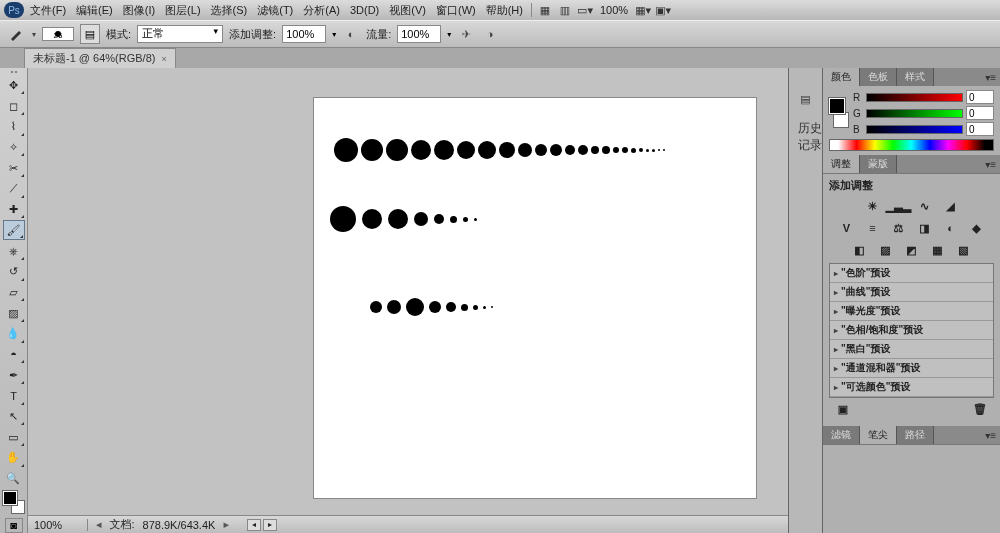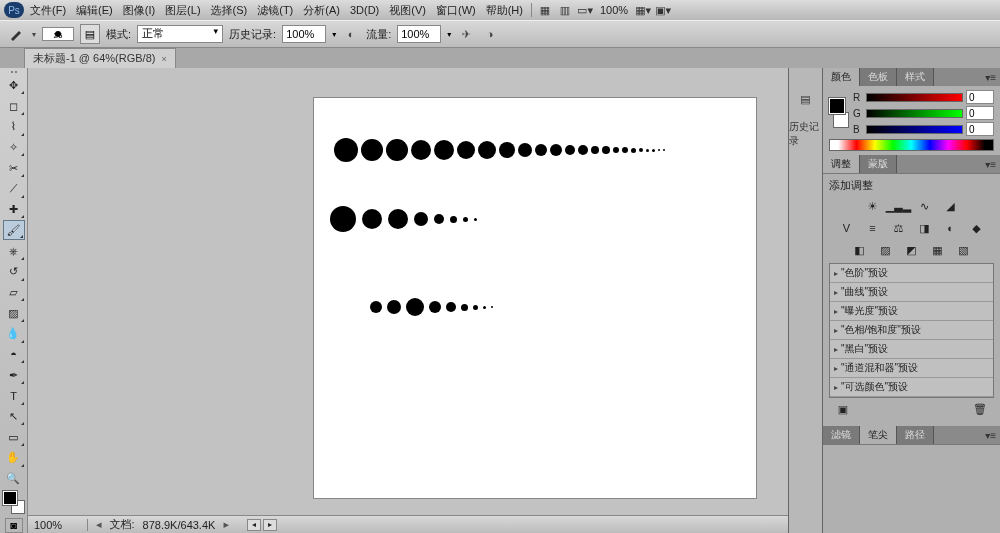--- a/index.html
+++ b/index.html
@@ -56,21 +56,21 @@
 
 .canvas-area { flex: 1; background: #c2c2c2; position: relative; overflow: hidden; display:flex;flex-direction:column; }
 .canvas-stage { flex:1; position:relative; }
 .canvas { position: absolute; left: 286px; top: 30px; width: 442px; height: 400px; background: #fff; box-shadow: 0 0 0 1px #888; }
 .dot-row { position: absolute; display: flex; align-items: center; }
 .dot { background: #000; border-radius: 50%; }
 
 
 .right-strip { width: 34px; background: #b8b8b8; border-left: 1px solid #666; display: flex; flex-direction: column; align-items: center; padding-top: 20px; gap: 10px; }
 .right-strip .strip-icon { width: 26px; height: 22px; display: flex; align-items: center; justify-content: center; color: #333; }
-.right-strip .strip-label { font-size: 10px; color: #333; writing-mode: horizontal-tb; }
+.right-strip .strip-label { font-size: 12px; color: #333; writing-mode: horizontal-tb; text-align: right; }
 
 .panels { width: 178px; background: #b0b0b0; border-left: 1px solid #666; display: flex; flex-direction: column; }
 .panel-tabs { height: 18px; background: #8a8a8a; display: flex; align-items: center; }
 .panel-tab { padding: 2px 8px; font-size: 10px; color: #ddd; background: #7a7a7a; border-right: 1px solid #555; }
 .panel-tab.active { background: #b0b0b0; color: #222; }
 .panel-menu { margin-left: auto; padding: 0 4px; color: #333; font-size: 10px; }
 
 
 .color-panel { padding: 4px 6px; background: #b0b0b0; }
 .color-row { display: flex; align-items: center; gap: 4px; margin-bottom: 3px; }
@@ -81,21 +81,21 @@
 .rgb-row { display: flex; align-items: center; gap: 3px; }
 .rgb-label { width: 10px; font-size: 10px; color: #222; }
 .rgb-slider { flex: 1; height: 9px; position: relative; border:1px solid #666; }
 .rgb-slider.r { background: linear-gradient(90deg, #000, #f00); }
 .rgb-slider.g { background: linear-gradient(90deg, #000, #0f0); }
 .rgb-slider.b { background: linear-gradient(90deg, #000, #00f); }
 .rgb-val { width: 28px; height: 14px; background: #fff; border: 1px solid #888; font-size: 10px; padding: 0 2px; display:flex;align-items:center; }
 .spectrum { height: 12px; background: linear-gradient(90deg, #fff 0%, #fff 5%, red, yellow, lime, cyan, blue, magenta, red, #000 95%, #000 100%); border:1px solid #666; margin-top:2px; }
 
 
-.adjust-panel { background: #b0b0b0; padding: 4px 6px 6px 6px; border-top:1px solid #777; }
+.adjust-panel { background: #b0b0b0; padding: 4px 6px 6px 6px; border-top:1px solid #777;font-weight:bold; }
 .adjust-title { font-size: 11px; color: #222; margin-bottom: 4px; }
 .adjust-icons { display: flex; gap: 6px; justify-content: center; margin-bottom: 4px; flex-wrap:wrap; }
 .adj-icon { width: 20px; height: 18px; display: flex; align-items: center; justify-content: center; color: #222;}
 .preset-list { border: 1px solid #777; background: #c0c0c0; }
 .preset-item { padding: 2px 4px; border-bottom: 1px solid #999; font-size: 10px; color: #222; display: flex; align-items: center; gap: 3px; }
 .preset-item::before { content: "▸"; font-size: 8px; color: #444; }
 .adjust-footer { display:flex; justify-content:space-between; padding:2px 4px; }
 
 
 .layers-panel { flex: 1; background: #b0b0b0; border-top:1px solid #777; }
@@ -139,21 +139,21 @@
       </svg>
   </div>
   <span style="font-size:8px;color:#444;">▾</span>
   <div class="brush-preview">
     <div class="brush-dot"></div>
     <span class="brush-size-txt">26</span>
   </div>
   <div class="brush-panel-icon">▤</div>
   <span class="opt-label">模式:</span>
   <div class="opt-select">正常</div>
-  <span class="opt-label">历史记录:</span>
+  <span class="opt-label">添加调整:</span>
   <div class="opt-input">100%</div>
   <span style="font-size:8px;">▾</span>
   <div class="opt-icon">◐</div>
   <span class="opt-label">流量:</span>
   <div class="opt-input">100%</div>
   <span style="font-size:8px;">▾</span>
   <div class="opt-icon">✈</div>
   <div class="opt-icon">◑</div>
 </div>
 

